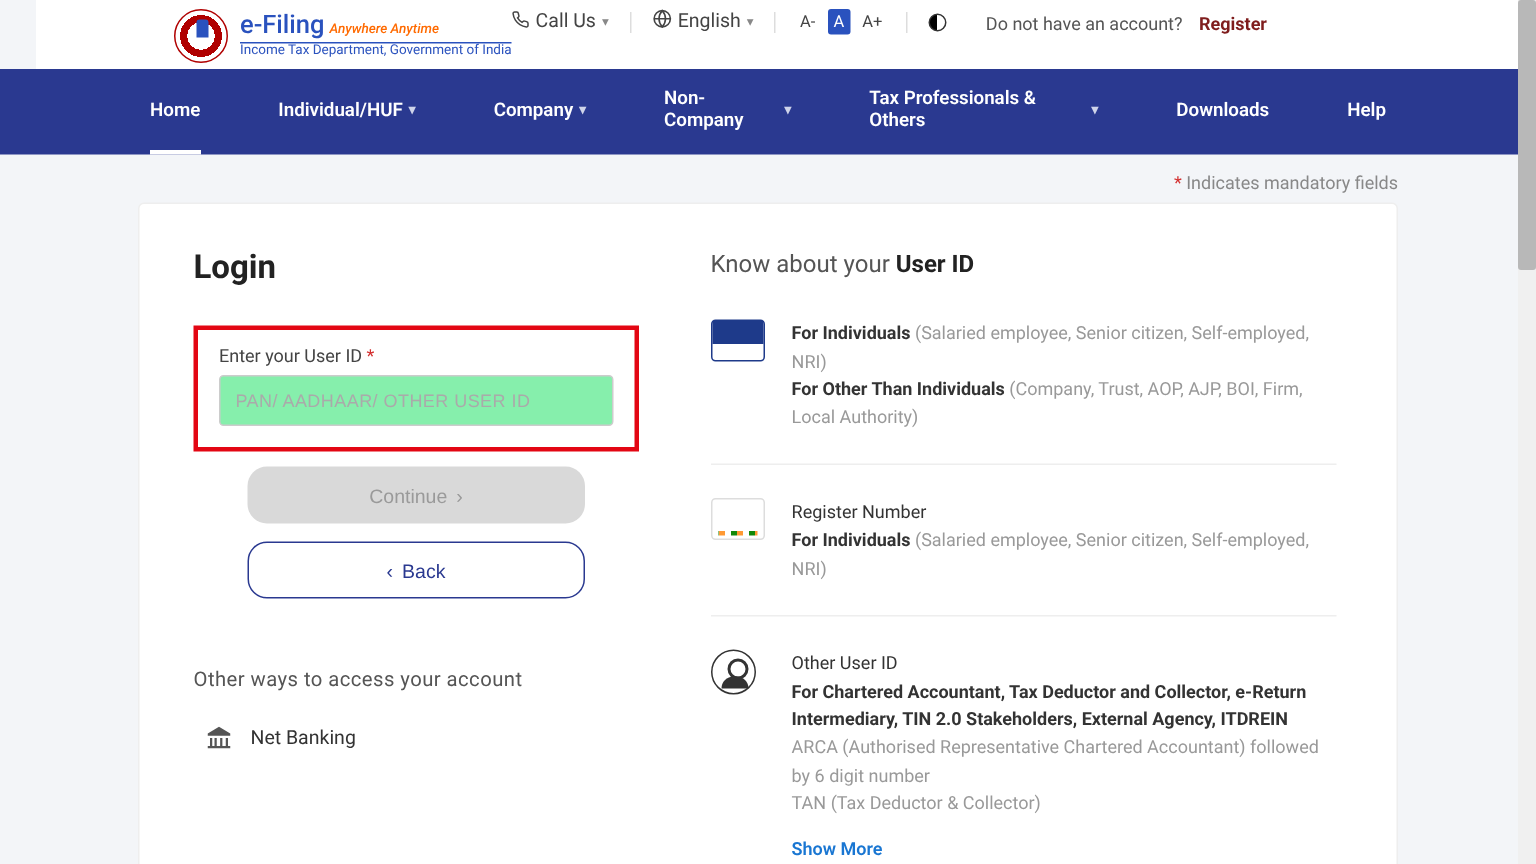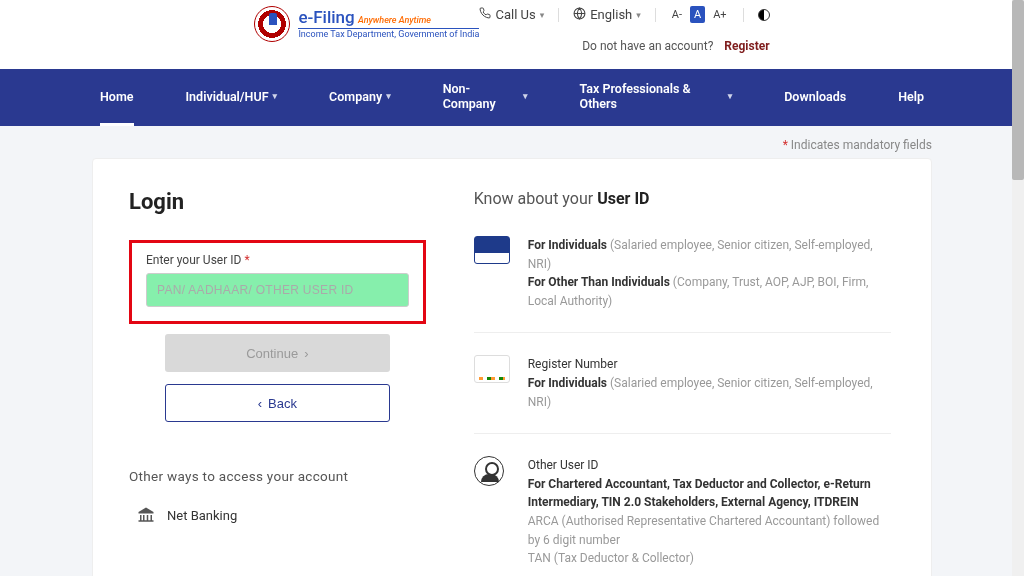--- a/index.html
+++ b/index.html
@@ -1,27 +1,27 @@
 <!DOCTYPE html>
 <html><head>
 <meta charset="utf-8">
 <style>
 * { box-sizing: border-box; margin: 0; padding: 0; }
 body { font-family: -apple-system, "Segoe UI", Roboto, Arial, sans-serif; background: #f3f5f8; width: 1024px; height: 576px; overflow: hidden; font-size: 13px; color: #333; }
 
-.topbar { background: #fff; display: flex; align-items: flex-start; justify-content: center; padding: 6px 92px 16px 92px; }
+.topbar { background: #fff; display: flex; align-items: flex-start; justify-content: flex-start; padding: 6px 92px 4px 92px; margin-left: 24px; }
 .brand { display: flex; align-items: center; gap: 8px; }
 .logo { width: 36px; height: 36px; border-radius: 50%; background: radial-gradient(circle, #fff 0 38%, #b00000 38% 58%, #fff 58% 100%); border: 1px solid #b00000; position: relative; }
 .logo::after { content: ""; position: absolute; top: 6px; left: 14px; width: 8px; height: 12px; background: #2a52be; border-radius: 2px 2px 0 0; }
 .brand-text { line-height: 1.1; }
 .brand-title { font-size: 17px; color: #2a52be; font-weight: 500; }
 .brand-tag { font-size: 9px; color: #ff6a00; font-style: italic; font-weight: 500; }
 .brand-sub { font-size: 9px; color: #2a52be; border-top: 1px solid #2a52be; margin-top: 2px; padding-top: 1px; }
 
-.topright { display: flex; flex-direction: column; align-items: flex-end; gap: 16px; }
+.topright { display: flex; flex-direction: row; align-items: flex-end; gap: 26px; }
 .topright-row { display: flex; align-items: center; gap: 14px; color: #444; }
 .topright-row .sep { width: 1px; height: 14px; background: #ddd; }
 .call, .lang { display: flex; align-items: center; gap: 4px; cursor: pointer; }
 .chev { font-size: 9px; color: #888; }
 .fontctrl { display: flex; gap: 6px; align-items: center; }
 .fontbtn { font-size: 11px; color: #444; padding: 1px 2px; cursor: pointer; }
 .fontbtn.active { background: #2a52be; color: #fff; padding: 2px 4px; border-radius: 2px; }
 .contrast { width: 12px; height: 12px; border-radius: 50%; background: linear-gradient(90deg, #000 0 50%, #fff 50% 100%); border: 1px solid #333; cursor: pointer; }
 .reg-row { font-size: 12px; color: #555; }
 .reg-row a { color: #7f1d1d; text-decoration: none; margin-left: 8px; font-weight: bold; }
@@ -38,21 +38,21 @@
 .left { width: 44%; padding: 0 36px; }
 .right { width: 56%; padding: 0 40px 0 12px; }
 
 h1 { font-size: 22px; font-weight: 700; color: #222; margin-bottom: 26px; }
 .hl-box { border: 3px solid #e30613; padding: 10px 14px 14px; margin-bottom: 10px; }
 .lbl { font-size: 12px; color: #444; margin-bottom: 6px; }
 .lbl .ast { color: #d32f2f; }
 .inp { width: 100%; height: 34px; border: 1px solid #ccc; border-radius: 3px; padding: 0 10px; font-size: 12px; color: #777; background: #86efac; }
 .inp::placeholder { color: #aaa; letter-spacing: .3px; }
 
-.btn { width: 76%; height: 38px; margin: 0 auto; display: flex; align-items: center; justify-content: center; gap: 6px; border-radius: 3px; font-size: 13px; font-weight: 500; cursor: pointer; }
+.btn { width: 76%; height: 38px; margin: 0 auto; display: flex; align-items: center; justify-content: center; gap: 6px; border-radius: 13px; font-size: 13px; font-weight: 500; cursor: pointer; }
 .btn-cont { background: #d9d9d9; color: #9a9a9a; border: none; margin-bottom: 12px; }
 .btn-back { background: #fff; color: #2a3990; border: 1.5px solid #2a3990; }
 
 .other-h { font-size: 13.5px; color: #555; letter-spacing: .3px; margin: 46px 0 22px; }
 .net-b { display: flex; align-items: center; gap: 12px; font-size: 13px; color: #333; cursor: pointer; padding-left: 8px; }
 .bank-icon svg { display: block; }
 
 .know-h { font-size: 16px; color: #555; margin-bottom: 28px; }
 .know-h b { color: #222; font-weight: 700; }
 

